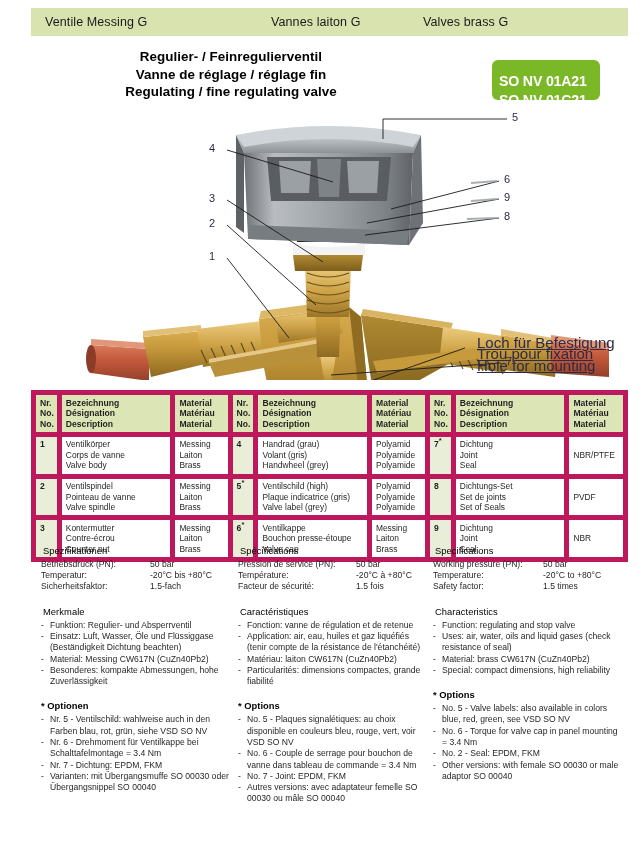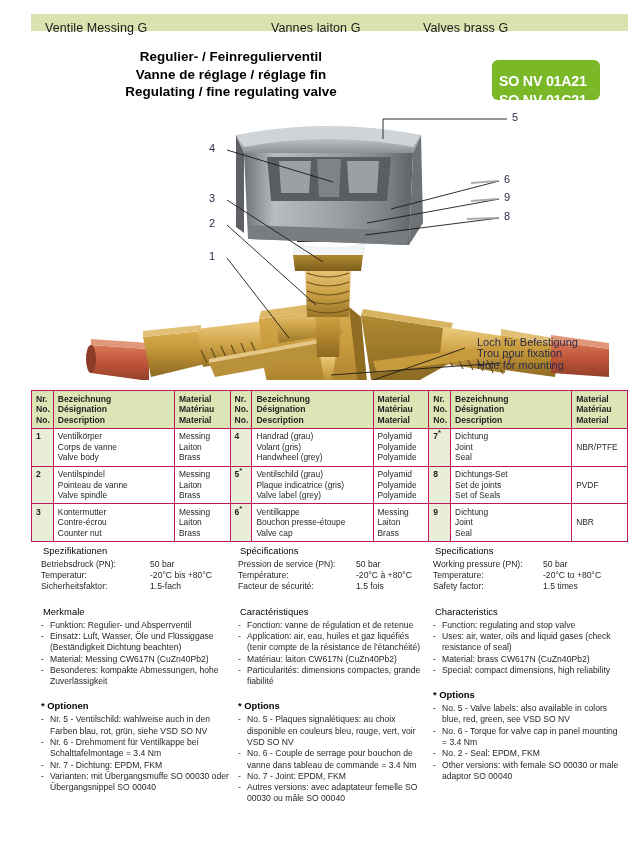--- a/index.html
+++ b/index.html
@@ -5,21 +5,21 @@
   html,body{margin:0;padding:0;background:#ffffff;}
   body{
     width:642px;height:843px;position:relative;overflow:hidden;
     font-family:"Liberation Sans","DejaVu Sans",sans-serif;
     color:#231f20;
   }
   .page{position:absolute;left:0;top:0;width:642px;height:843px;}
 
   
   .langbar{
-    position:absolute;left:31px;top:14px;width:597px;height:17px;
+    position:absolute;left:31px;top:8px;width:597px;height:28px;
     background:#d9e3b0;
   }
   .langbar span{
     position:absolute;top:7px;font-size:12.5px;font-weight:400;color:#1a1a1a;
     letter-spacing:.1px;
   }
   .lang-de{left:14px;}
   .lang-fr{left:202px;margin-left:38px;}
   .lang-en{left:392px;text-align:center;}
 
@@ -42,30 +42,30 @@
   }
   .codebadge div:first-child{padding-top:12px;}
 
   
   .drawing{position:absolute;left:31px;top:105px;width:597px;height:275px;}
   .drawing svg{display:block;}
   .callout{
     position:absolute;font-size:11px;color:#2b2b4a;font-weight:400;
   }
   .annot{
-    position:absolute;font-size:11px;color:#2b2b4a;line-height:11.4px;
+    position:absolute;font-size:15px;color:#2b2b4a;line-height:11.4px;text-decoration:underline;
   }
 
   
   .ptable{
     position:absolute;left:31px;top:390px;width:597px;
     border-collapse:collapse;
   }
   .ptable td,.ptable th{
-    border:1px solid #be185d;
+    border:5px solid #be185d;
     padding:0;
     vertical-align:top;
     font-size:8.4px;
     line-height:10.6px;
     color:#231f20;
   }
   .ptable thead td{
     background:#dbe5b5;font-weight:bold;font-size:8.6px;line-height:10.6px;
   }
   .ptable .cellpad{padding:2.5px 3px 2.5px 4px;}
@@ -438,21 +438,21 @@
             <div>Messing</div>
             <div>Laiton</div>
             <div>Brass</div>
           </div>
         </td>
         <td class="numcell">
           <div class="cellpad"><span>5</span><sup class="star">*</sup></div>
         </td>
         <td class="desccell">
           <div class="cellpad">
-            <div>Ventilschild (grau)</div>
+            <div>Ventilschild (high)</div>
             <div>Plaque indicatrice (gris)</div>
             <div>Valve label (grey)</div>
           </div>
         </td>
         <td class="matcell">
           <div class="cellpad">
             <div>Polyamid</div>
             <div>Polyamide</div>
             <div>Polyamide</div>
           </div>

